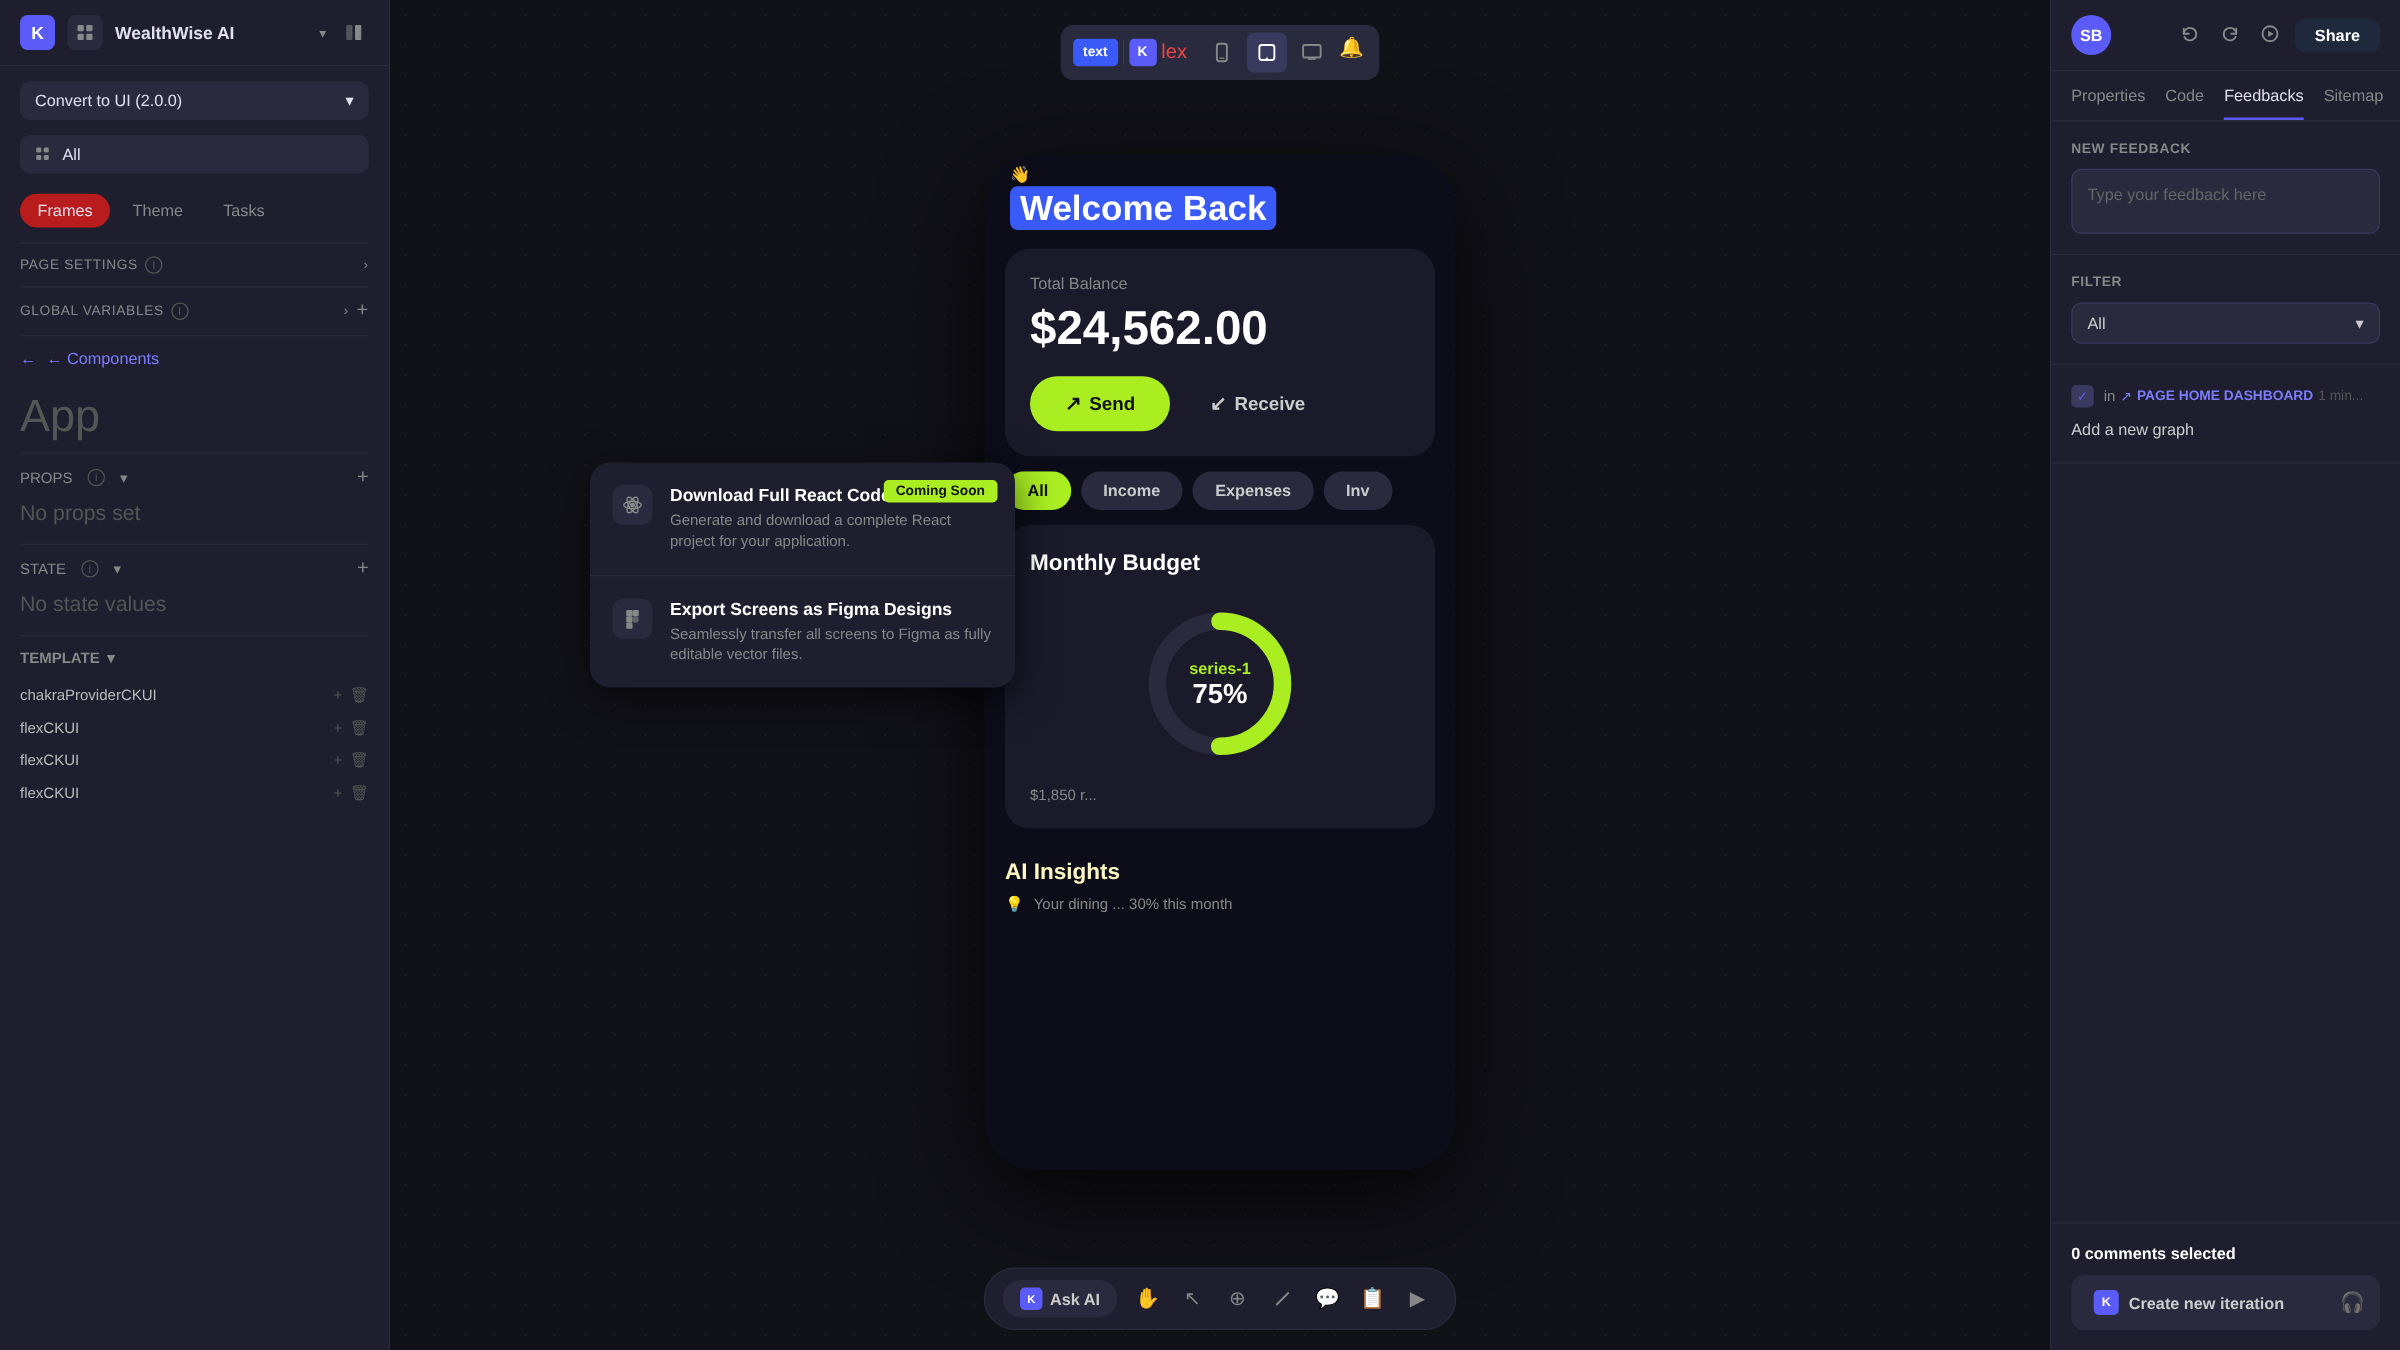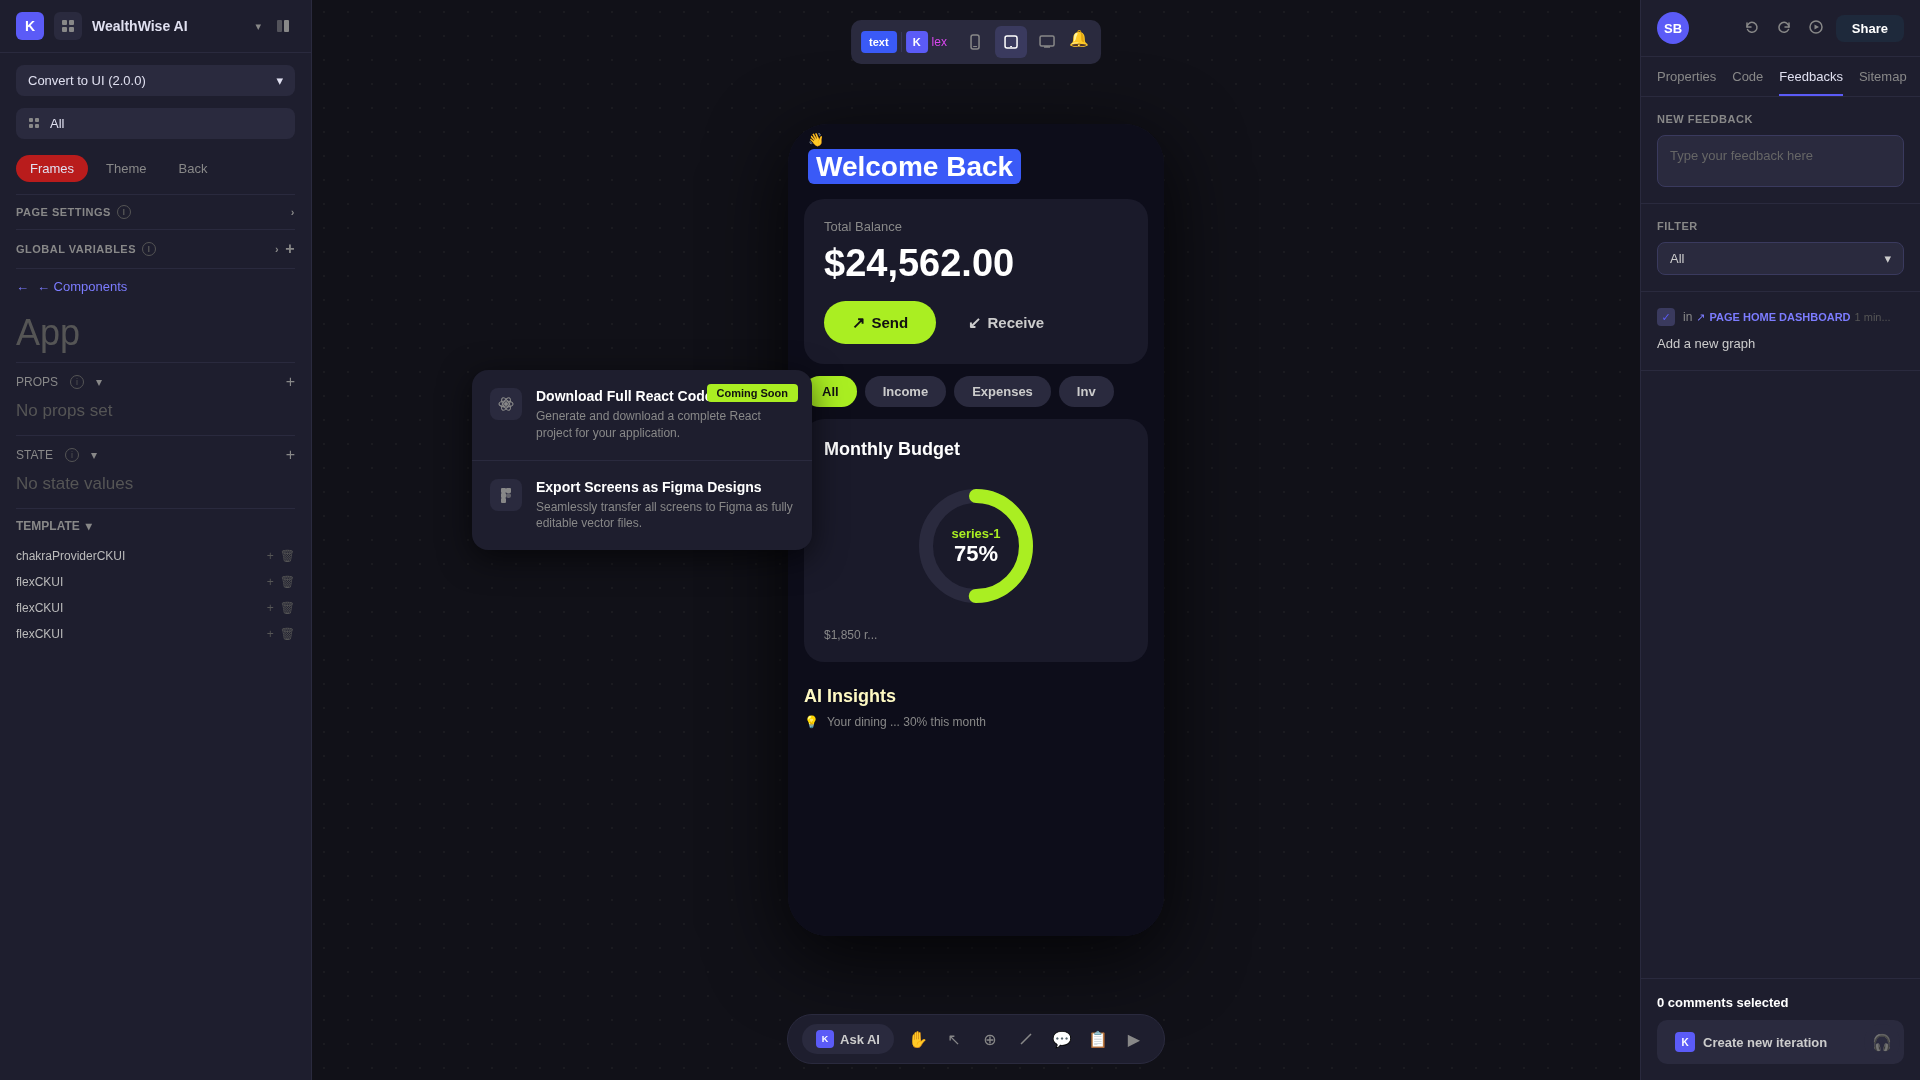--- a/index.html
+++ b/index.html
@@ -92,21 +92,21 @@
       font-size: 13px;
     }
 
     .section-header {
       display: flex;
       align-items: center;
       justify-content: space-between;
       padding: 10px 16px;
       color: #888;
       font-size: 11px;
-      font-weight: 700;
+      font-weight: 400;
       text-transform: uppercase;
       letter-spacing: 0.5px;
       cursor: pointer;
     }
     .section-header .left { display: flex; align-items: center; gap: 6px; }
 
     .components-link {
       display: flex;
       align-items: center;
       gap: 8px;
@@ -684,21 +684,21 @@
       <rect x="7" y="1" width="4" height="4" rx="1" fill="#888"></rect>
       <rect x="1" y="7" width="4" height="4" rx="1" fill="#888"></rect>
       <rect x="7" y="7" width="4" height="4" rx="1" fill="#888"></rect>
     </svg>
     <span>All</span>
   </div>
 
   <div class="frames-tabs">
     <div class="frame-tab active">Frames</div>
     <div class="frame-tab">Theme</div>
-    <div class="frame-tab">Back</div>
+    <div class="frame-tab">Tasks</div>
   </div>
 
   <div class="divider"></div>
 
   <div class="section-header">
     <div class="left">
       <span>PAGE SETTINGS</span>
       <span class="info-icon">i</span>
     </div>
     <span style="color:#888">›</span>
@@ -793,21 +793,21 @@
 </div>
 
 <div class="center-canvas">
 
   <div class="canvas-toolbar" style="top:20px;">
 
     <div style="display:flex;align-items:center;gap:4px;margin-right:8px;">
       <span class="text-badge">text</span>
       <div style="width:1px;height:20px;background:#3a3a5e;"></div>
       <div class="k-badge">K</div>
-      <span style="color:#d946ef;font-size:12px;">lex</span>
+      <span style="color:#ef4444;font-size:16px;">lex</span>
     </div>
     <div class="canvas-tool-btn">
       <svg width="18" height="18" viewBox="0 0 18 18" fill="currentColor">
         <rect x="5" y="2" width="8" height="14" rx="2" fill="none" stroke="currentColor" stroke-width="1.5"></rect>
         <rect x="7" y="13" width="4" height="1" rx="0.5"></rect>
       </svg>
     </div>
     <div class="canvas-tool-btn active">
       <svg width="18" height="18" viewBox="0 0 18 18" fill="currentColor">
         <rect x="3" y="3" width="12" height="12" rx="2" fill="none" stroke="currentColor" stroke-width="1.5"></rect>

